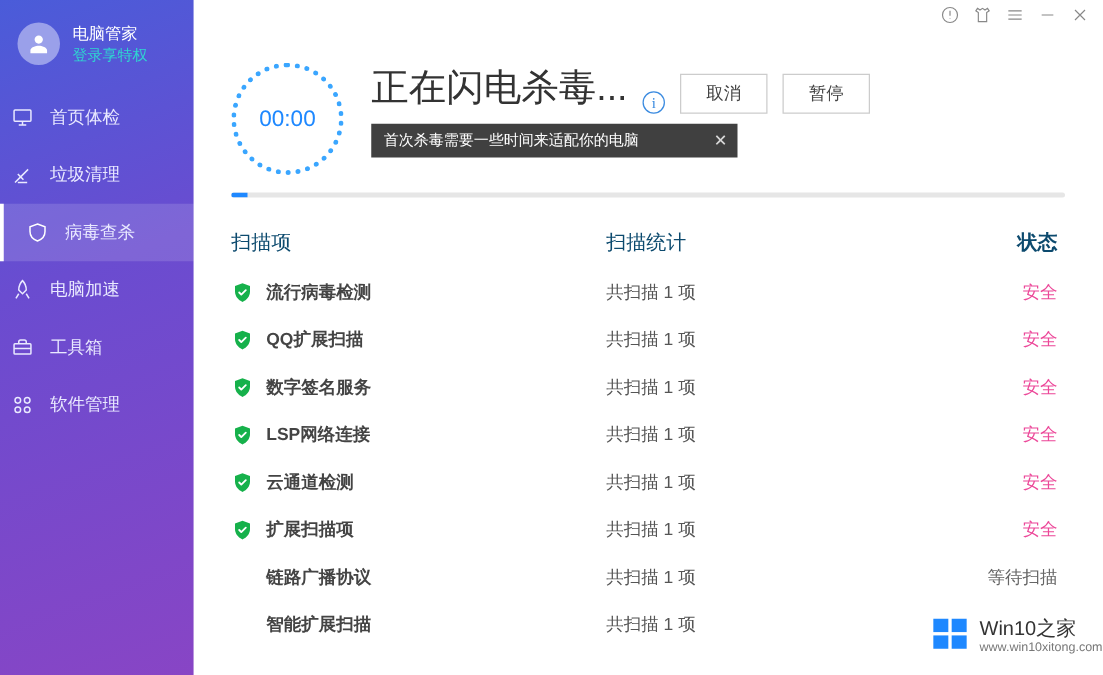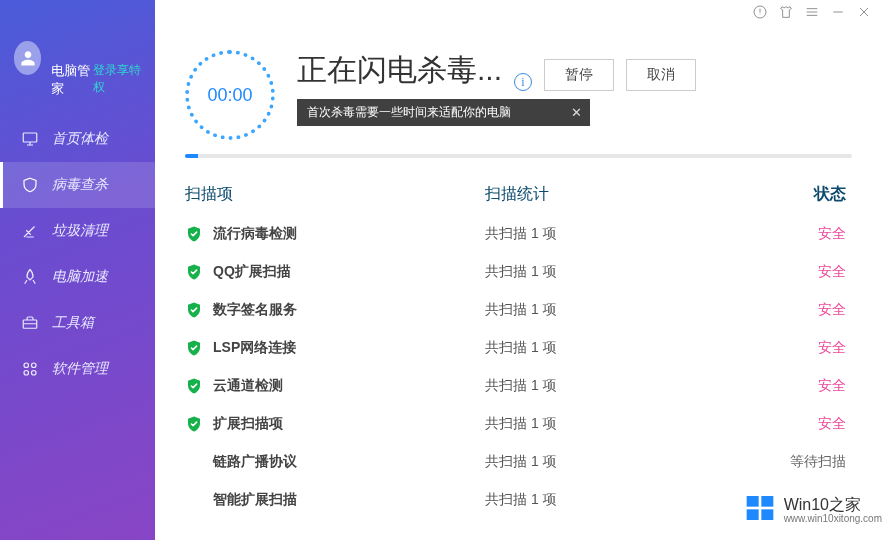--- a/index.html
+++ b/index.html
@@ -4,26 +4,26 @@
 <style>
 * { margin: 0; padding: 0; box-sizing: border-box; }
 body { font-family: "Microsoft YaHei", "PingFang SC", sans-serif; width: 882px; height: 540px; overflow: hidden; background: #fff; position: relative; }
 .app { display: flex; width: 100%; height: 100%; }
 
 
 .sidebar { width: 155px; height: 100%; background: linear-gradient(160deg, #4a5cd9 0%, #6a4cd0 40%, #8845c5 100%); color: #fff; display: flex; flex-direction: column; padding-top: 12px; }
 .profile { display: flex; align-items: center; padding: 6px 14px 18px 14px; gap: 10px; }
 .avatar { width: 34px; height: 34px; border-radius: 50%; background: #9aa0ea; display:flex; align-items:center; justify-content:center; }
 .avatar svg { width: 20px; height: 20px; fill: #fff; }
-.profile-text { display:flex; font-size:12px; line-height:1.4;margin-top:44px; }
+.profile-text { display:flex; flex-direction:column; font-size:12px; line-height:1.4; }
 .profile-text .name { color:#fff; font-size:13px; }
 .profile-text .login { color:#2fd6d0; font-size:12px; }
 
 .nav { flex:1; display:flex; flex-direction:column; }
-.nav-item { display:flex; align-items:center; gap:12px; padding:13px 20px; font-size:14px; color:#e9e9ff; cursor:pointer;font-style:italic; }
+.nav-item { display:flex; align-items:center; gap:12px; padding:13px 8px; font-size:14px; color:#e9e9ff; cursor:pointer; }
 .nav-item .nav-icon { width:20px; height:20px; display:flex; align-items:center; justify-content:center; }
 .nav-item .nav-icon svg { width:18px; height:18px; fill:none; stroke:#e9e9ff; stroke-width:1.6; }
 .nav-item.active { background: rgba(255,255,255,0.14); border-left:3px solid #fff; padding-left:17px; }
 .nav-item.active .nav-icon svg { stroke:#fff; }
 
 
 .main { flex:1; position:relative; background:#fff; height:100%; overflow:hidden; }
 .win-controls { position:absolute; top:4px; right:10px; display:flex; align-items:center; gap:10px; color:#888; }
 .win-controls span, .win-controls svg { width:16px; height:16px; display:inline-flex; align-items:center; justify-content:center; font-size:14px; cursor:pointer; }
 .win-controls svg { fill:none; stroke:#888; stroke-width:1.4; }
@@ -86,35 +86,35 @@
     <div class="nav" id="nav">
         <div class="nav-item">
           <span class="nav-icon">
             <svg viewBox="0 0 24 24">
               <rect x="3" y="4" width="18" height="12" rx="1"></rect>
               <path d="M8 20h8M12 16v4"></path>
             </svg>
           </span>
           <span>首页体检</span>
         </div>
+        <div class="nav-item">
+          <span class="nav-icon">
+            <svg viewBox="0 0 24 24">
+              <path d="M4 20l6-6m0 0l8-8m-8 8l-3-3m3 3l3 3M7 20h10"></path>
+            </svg>
+          </span>
+          <span>垃圾清理</span>
+        </div>
         <div class="nav-item active">
           <span class="nav-icon">
             <svg viewBox="0 0 24 24">
               <path d="M12 3l8 3v5c0 5-3.5 8.5-8 10-4.5-1.5-8-5-8-10V6l8-3z"></path>
             </svg>
           </span>
           <span>病毒查杀</span>
-        </div>
-        <div class="nav-item">
-          <span class="nav-icon">
-            <svg viewBox="0 0 24 24">
-              <path d="M4 20l6-6m0 0l8-8m-8 8l-3-3m3 3l3 3M7 20h10"></path>
-            </svg>
-          </span>
-          <span>垃圾清理</span>
         </div>
         <div class="nav-item">
           <span class="nav-icon">
             <svg viewBox="0 0 24 24">
               <path d="M12 2c3 3 4 7 4 10l-4 4-4-4c0-3 1-7 4-10zM8 16l-3 5m11-5l3 5"></path>
             </svg>
           </span>
           <span>电脑加速</span>
         </div>
         <div class="nav-item">
@@ -169,22 +169,22 @@
           </svg>
         </span>
     </div>
 
     <div class="header">
       <div class="timer">00:00</div>
       <div class="title-block">
         <div class="title-row">
           <span class="title">正在闪电杀毒...</span>
           <span class="info-icon">i</span>
+          <button class="btn">取消</button>
           <button class="btn">暂停</button>
-          <button class="btn">取消</button>
         </div>
         <div class="tooltip">
           <span>首次杀毒需要一些时间来适配你的电脑</span>
           <span class="tooltip-close">✕</span>
         </div>
       </div>
     </div>
 
     <div class="progress">
       <div class="progress-fill" id="progress-fill" style="width: 2%;"></div>

